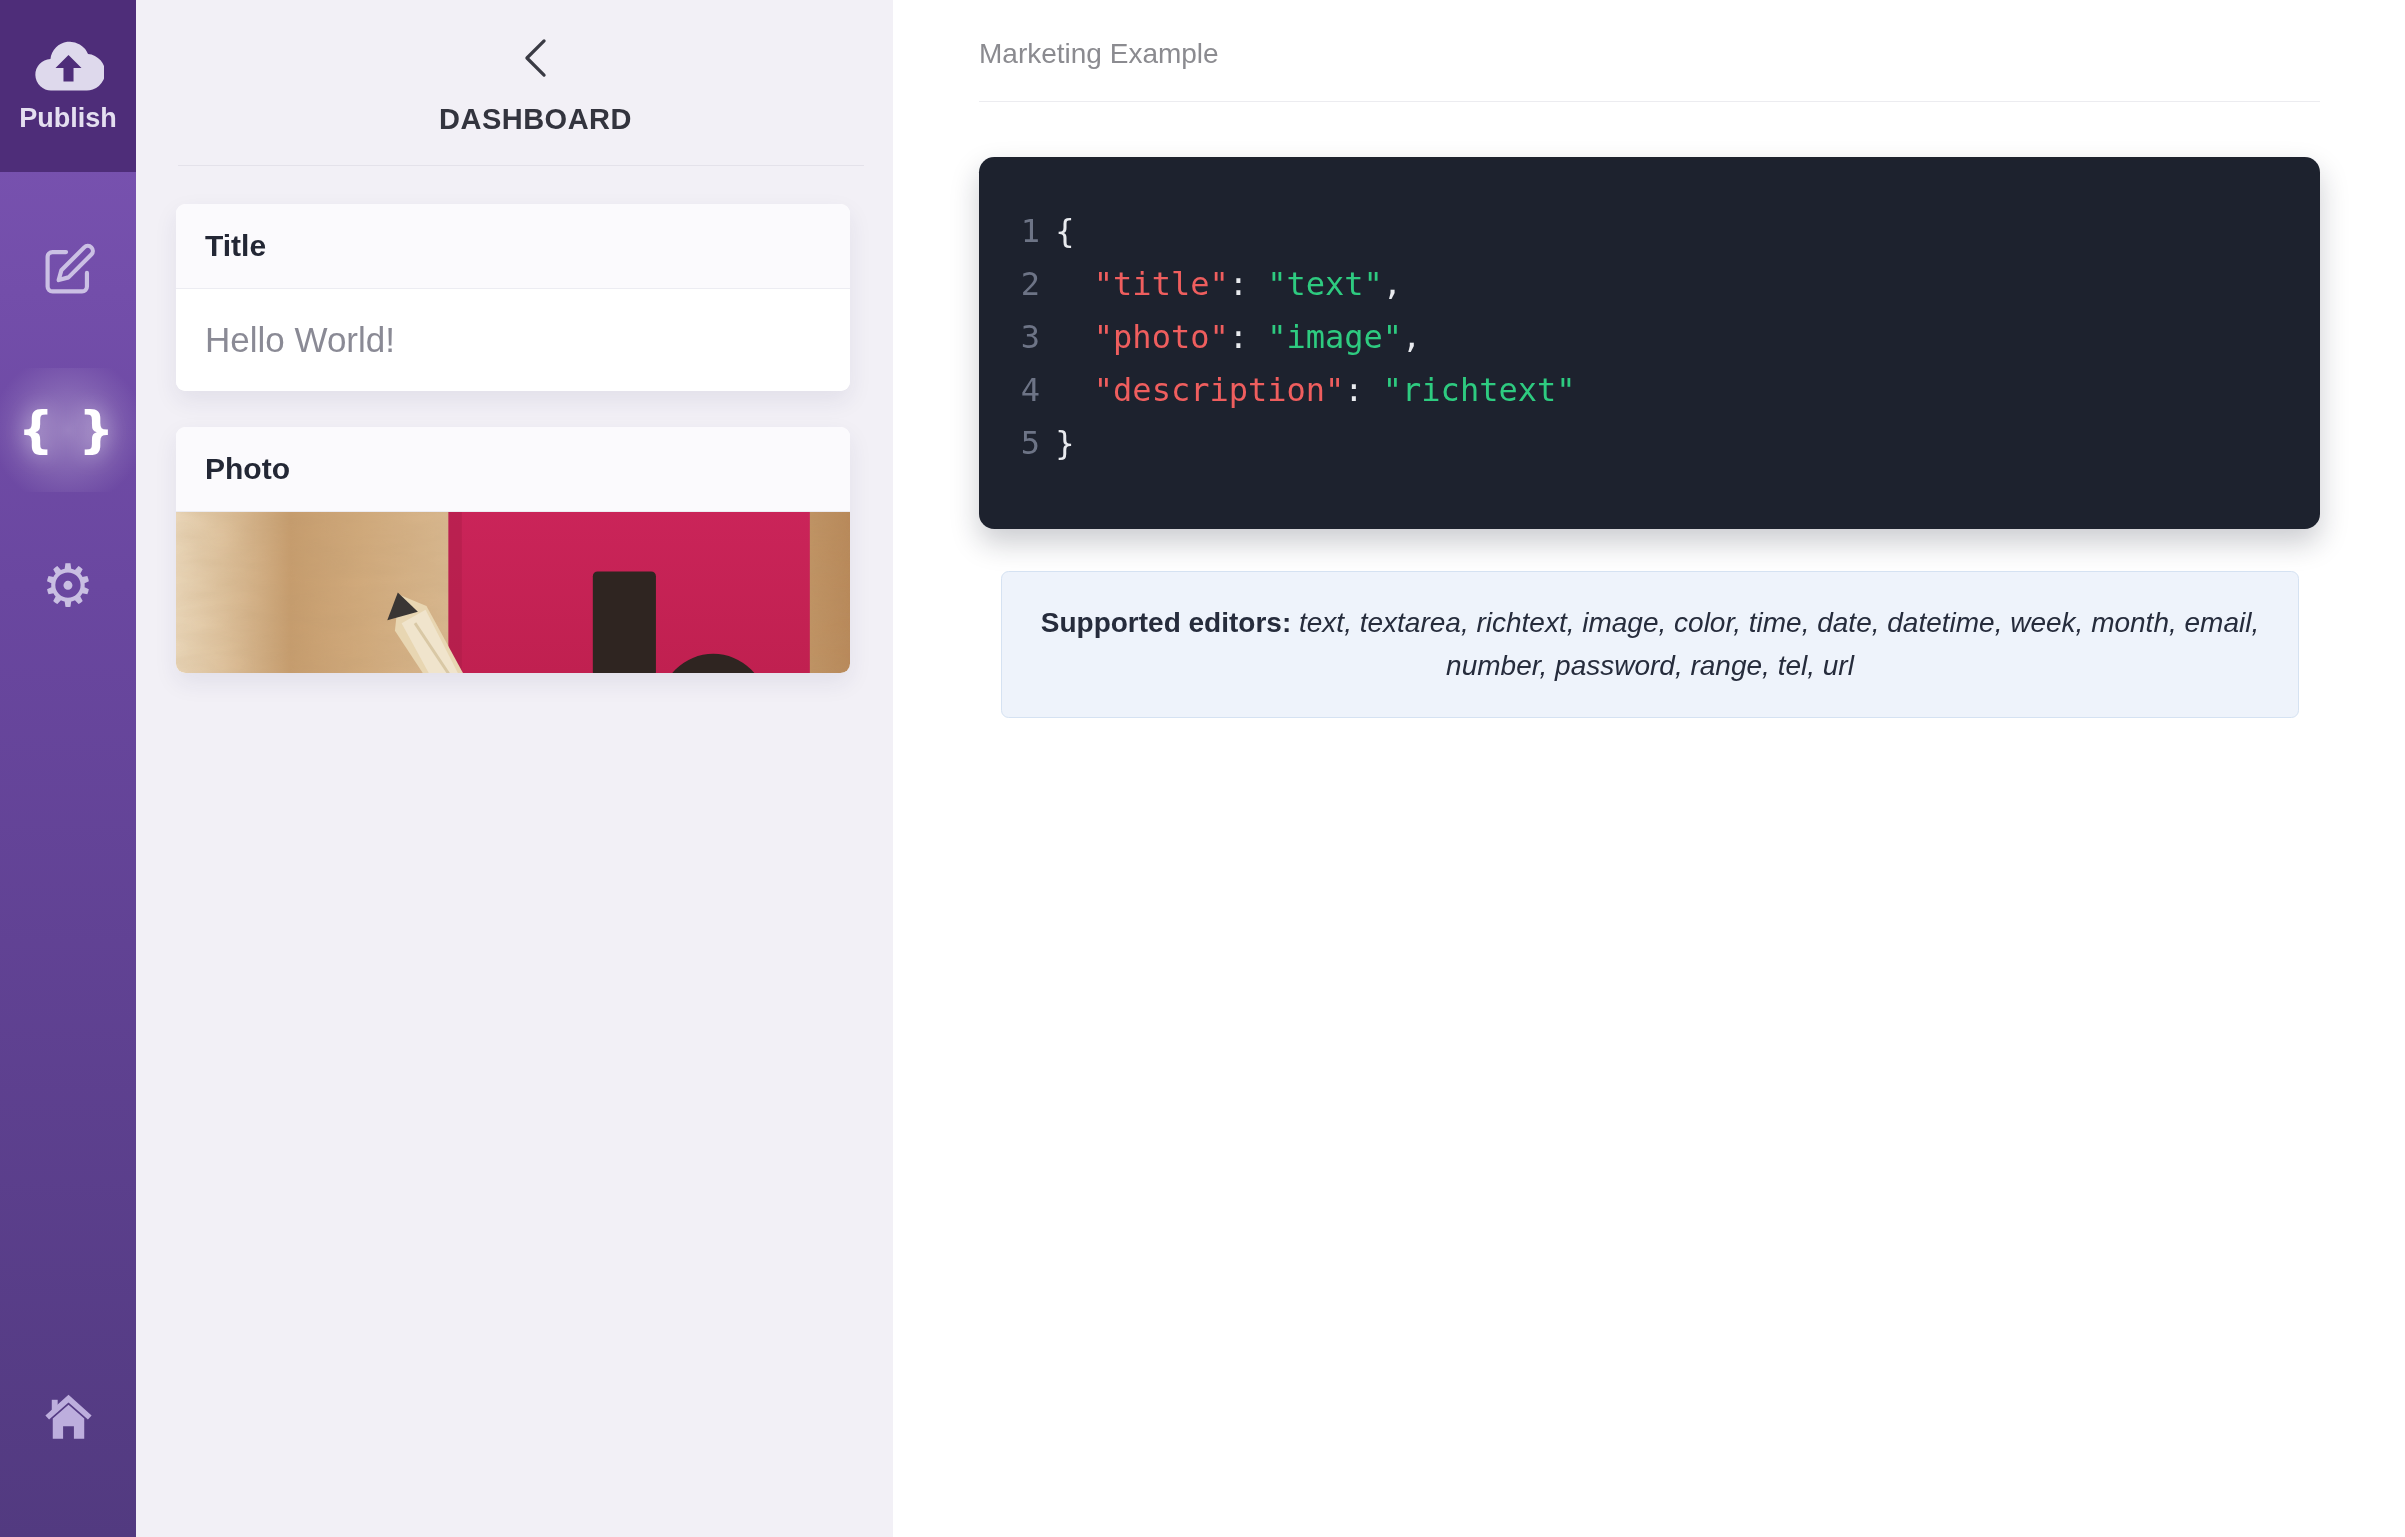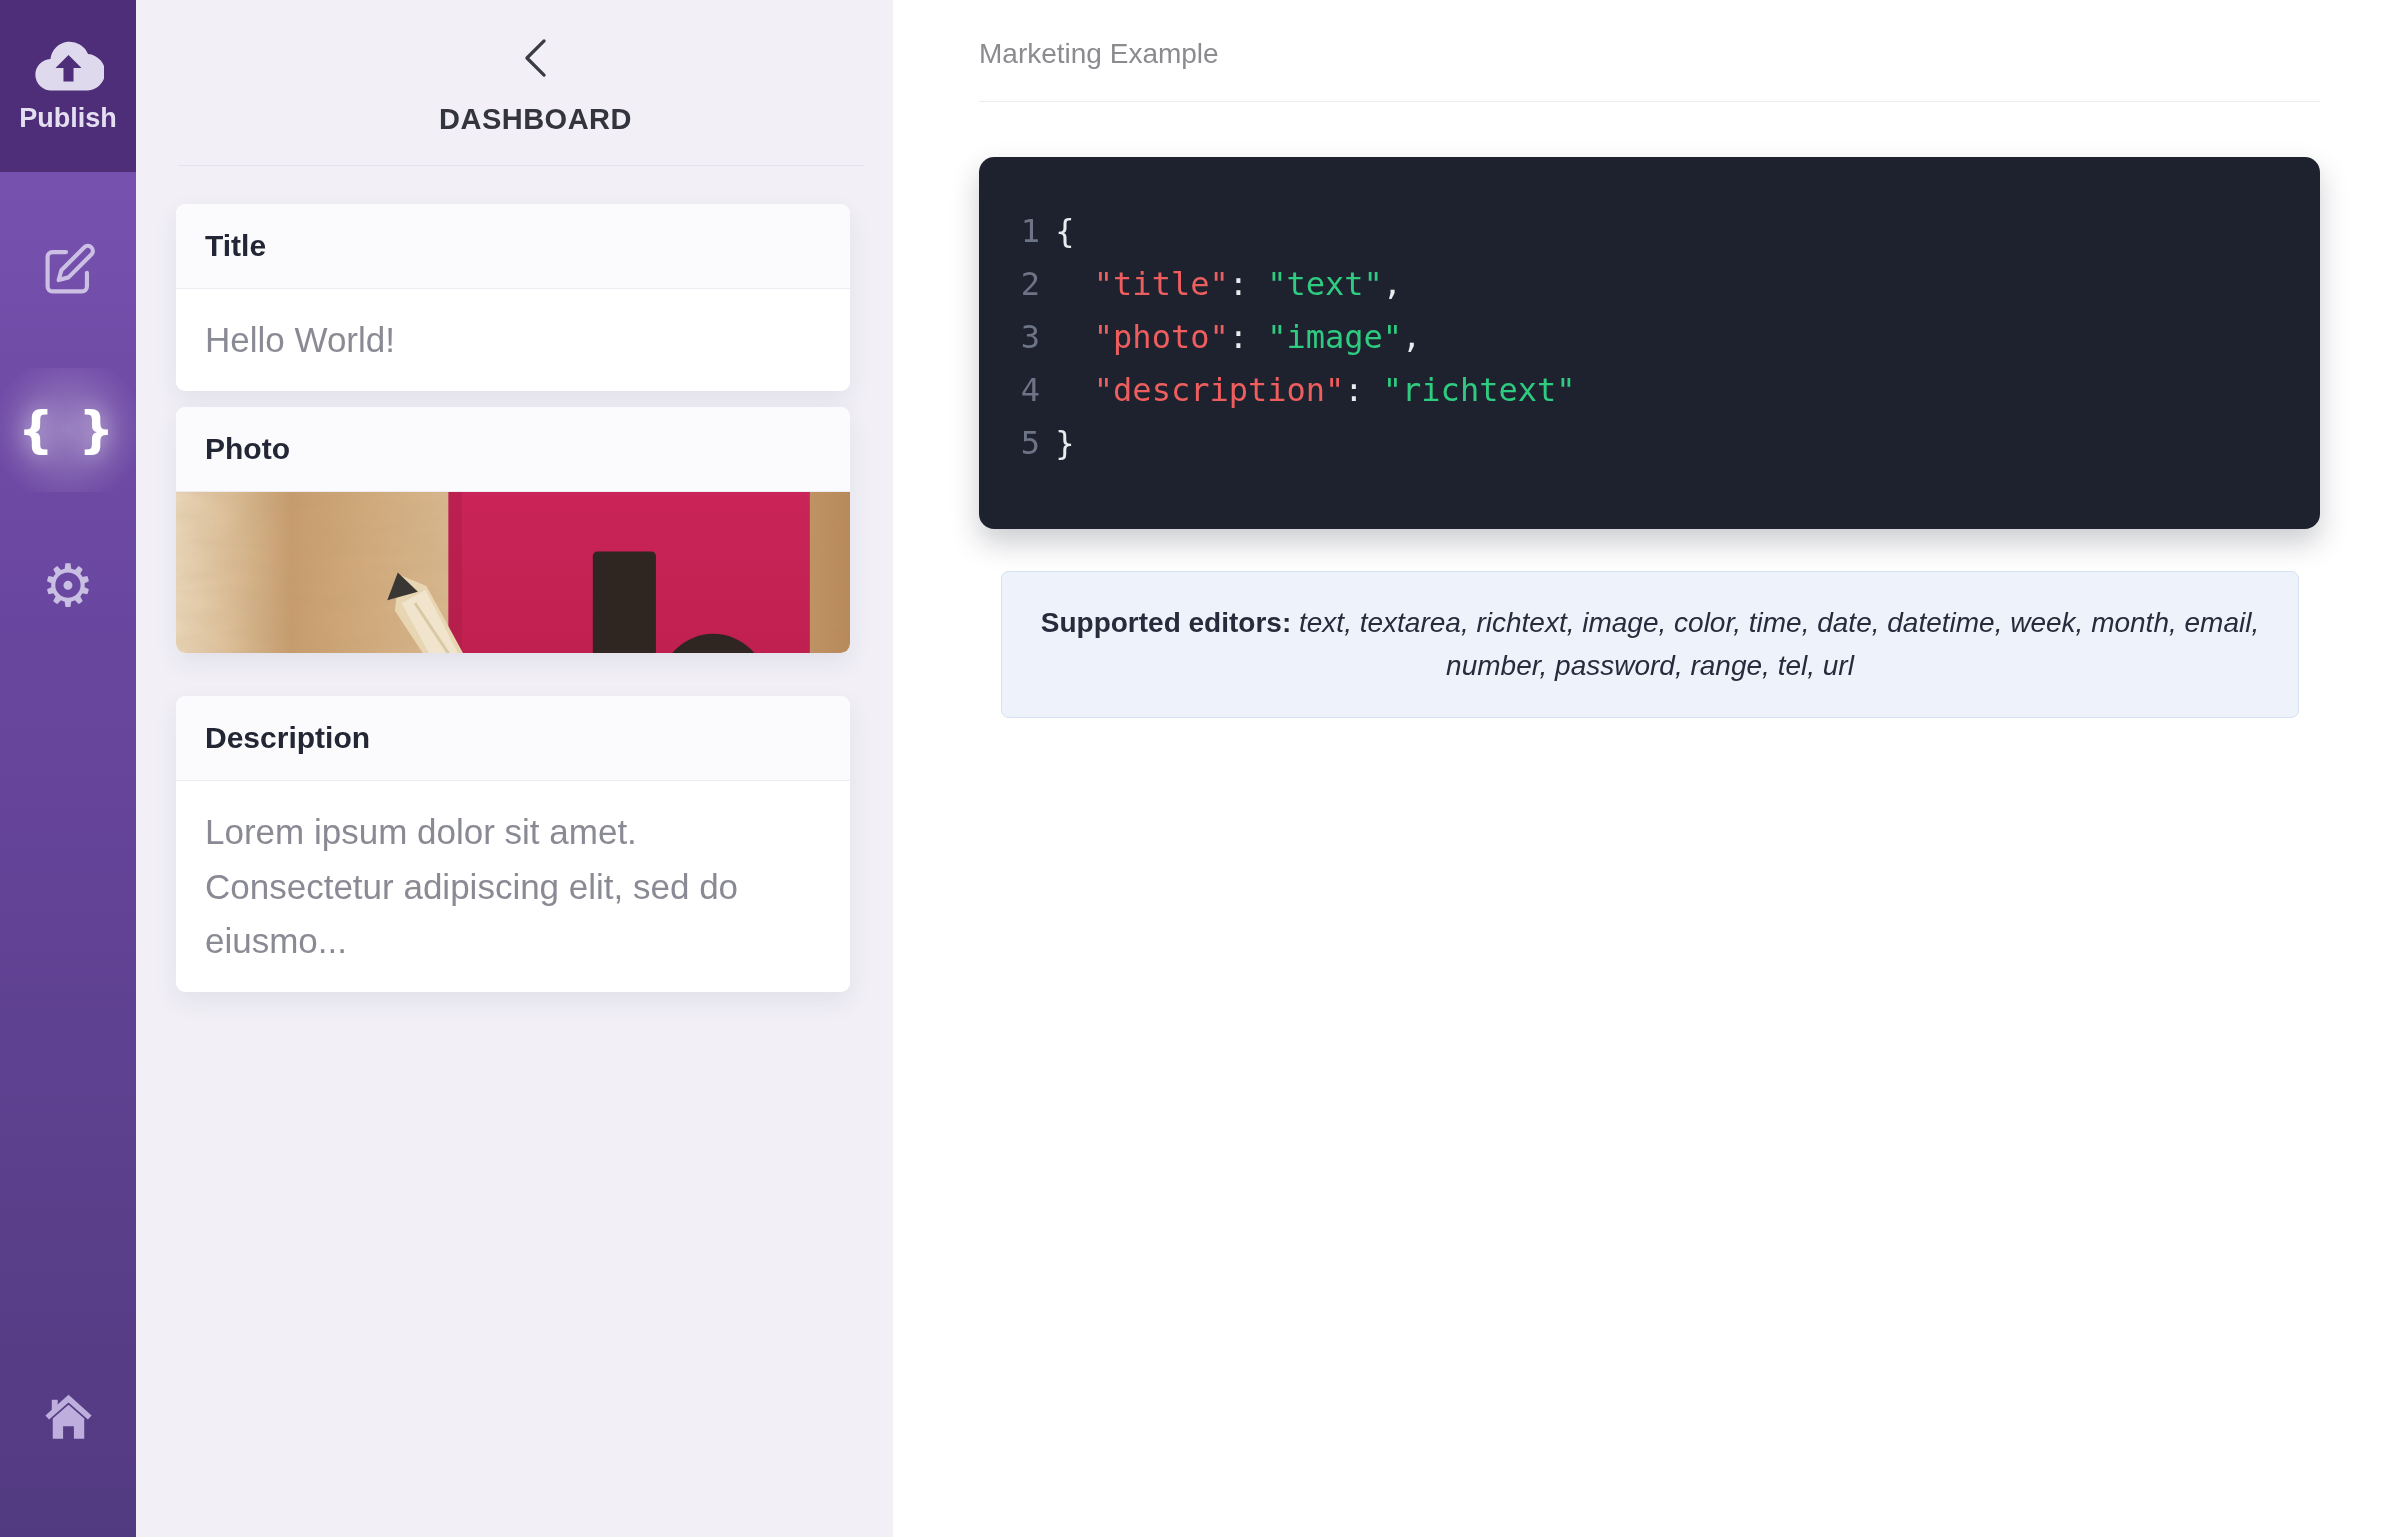--- a/index.html
+++ b/index.html
@@ -53,21 +53,21 @@
   }
   .panel-header { display:flex; align-items:center; gap:25px; padding:38px 0 0 42px; cursor:pointer;flex-direction:column; }
   .back-icon svg { width:25px; height:40px; display:block; }
   .panel-title { font-size:29px; font-weight:700; color:#33343e; letter-spacing:0.5px; }
   .panel-divider { margin:29px 29px 0 42px; border-bottom:1.9px solid #e4e2ea; }
 
   .cards { padding:38px 43px 0 40px; }
   .card {
     background:#ffffff; border-radius:9.6px; overflow:hidden;
     box-shadow:0 9.6px 23px rgba(44,38,88,0.08);
-    margin-bottom:16px;
+    margin-bottom:36px;
   }
   .card-desc { margin-top:43px; }
   .card-header {
     background:#fbfafd; padding:25px 29px;
     font-size:30px; font-weight:700; color:#232735;
     border-bottom:1.9px solid #ececf2;
   }
   .card-body { background:#ffffff; padding:24px 29px; font-size:35px; color:#8a8a95; line-height:1.55; }
   .card-body.is-photo { padding:0; line-height:0; cursor:pointer; }
   .card-body.is-photo svg { width:100%; height:161px; display:block; }
@@ -193,26 +193,20 @@
           <rect x="436" y="62" width="66" height="110" rx="5" fill="#2f2521"></rect>
           <circle cx="562" cy="204" r="56" fill="#2f2521"></circle>
           <polygon points="233,86 229,124 270,186 310,186 262,98" fill="#e8d6b2"></polygon>
           <polygon points="236,116 272,182 302,182 261,102" fill="#f0e4cc"></polygon>
           <line x1="250" y1="116" x2="290" y2="176" stroke="#d9c8a5" stroke-width="3"></line>
           <polygon points="232,84 221,113 253,104" fill="#3a3634"></polygon>
         </svg>
       </div>
     </div>
 
-    <div class="card card-desc">
-      <div class="card-header">Description</div>
-      <div class="card-body">
-        <div class="desc-text">Lorem ipsum dolor sit amet. Consectetur adipiscing elit, sed do eiusmo...</div>
-      </div>
-    </div>
 
   </div>
 </div>
 
 <div class="main">
   <div class="breadcrumb">Marketing Example</div>
   <div class="main-divider"></div>
 
 
   <div class="code-block">

